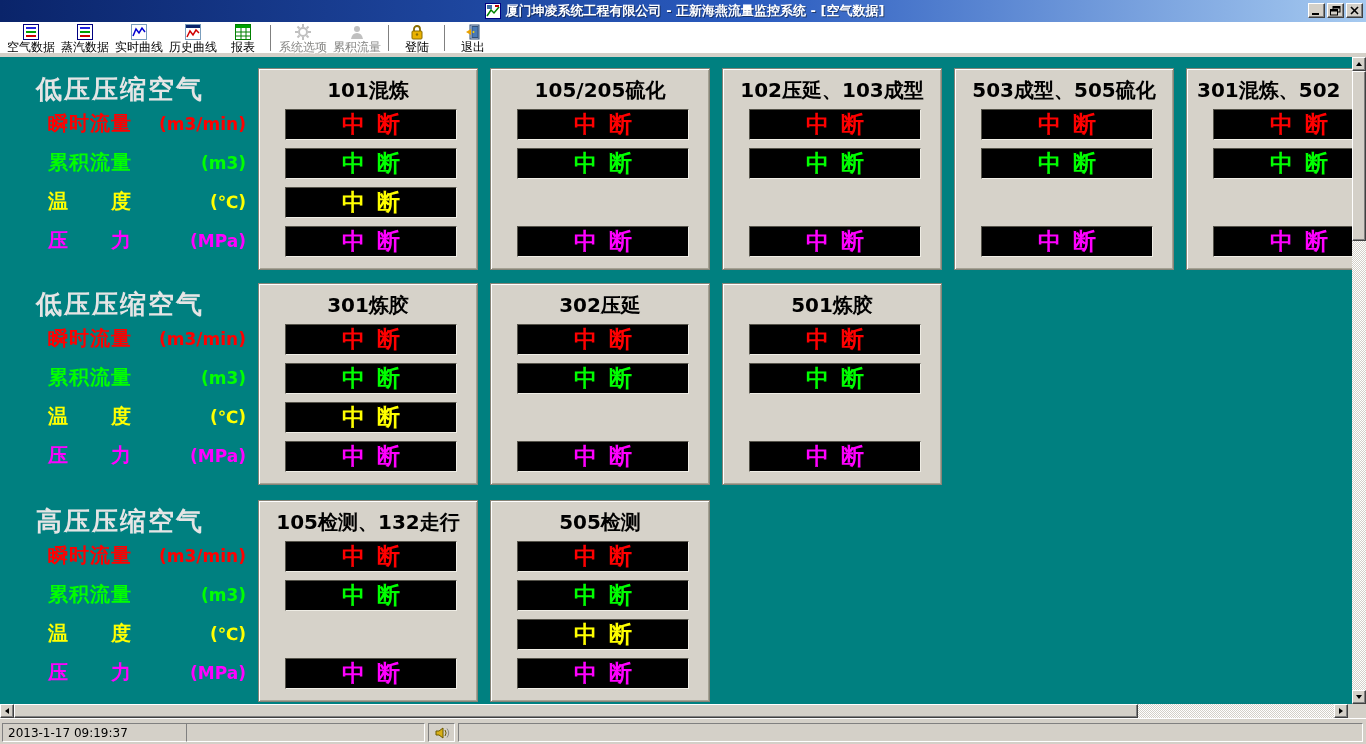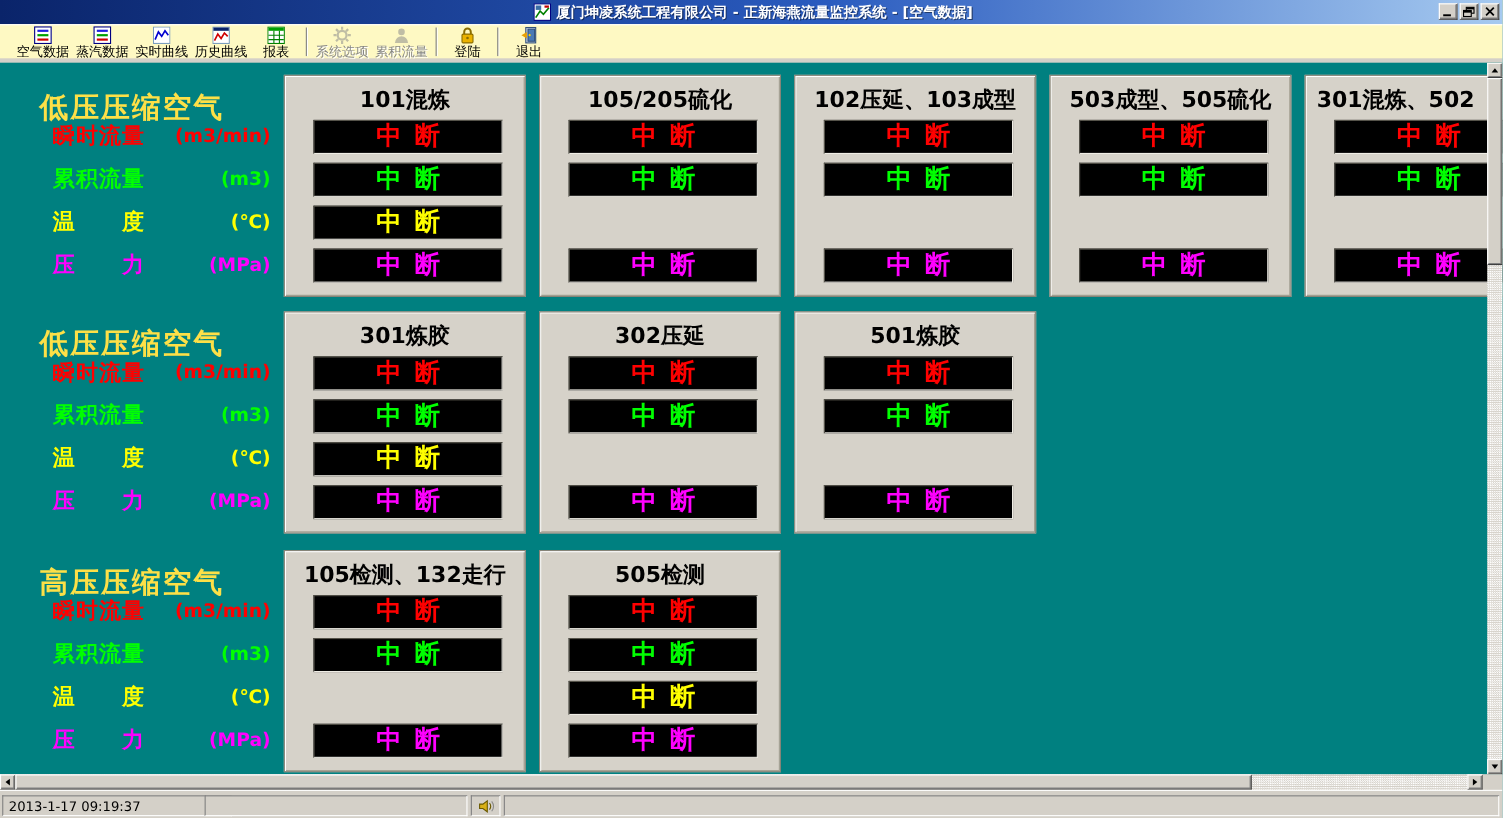--- a/index.html
+++ b/index.html
@@ -13,43 +13,43 @@
   .app-icon{width:16px;height:16px;flex:0 0 16px;}
   .title-text{color:#fff;font-weight:bold;font-size:13px;margin-left:5px;white-space:nowrap;
     text-shadow:1px 1px 0 rgba(0,0,0,.45);}
   .winbtns{position:absolute;right:3px;top:3px;display:flex;}
   .wbtn{width:17px;height:15px;background:#d4d0c8;border:1px solid;
     border-color:#ffffff #404040 #404040 #ffffff;box-shadow:inset -1px -1px 0 #808080;
     display:flex;align-items:center;justify-content:center;padding:0;margin-left:2px;}
   .wbtn svg{display:block;}
 
   
-  .toolbar{position:absolute;top:22px;left:0;right:0;height:31px;background:#fef9c3;
-    border-top:1px solid #fff;display:flex;align-items:center;padding-left:12px;box-sizing:border-box;}
+  .toolbar{position:absolute;top:22px;left:0;right:0;height:31px;background:#ffffff;
+    border-top:1px solid #fff;display:flex;align-items:center;padding-left:4px;box-sizing:border-box;}
   .tb{height:33px;min-width:54px;background:transparent;border:1px solid transparent;
     display:flex;flex-direction:column;align-items:center;justify-content:center;
     font-size:12px;color:#000;padding:1px 2px 0 2px;font-family:inherit;cursor:default;}
   .tb .tlabel{line-height:13px;white-space:nowrap;}
   .tb.disabled .tlabel{color:#868684;text-shadow:1px 1px 0 #ffffff;}
   .tb.disabled .ticon{filter:grayscale(1) opacity(.55);}
   .ticon{width:16px;height:16px;display:block;position:relative;margin-bottom:1px;}
   .ticon svg{display:block;}
   .tsep{width:0;height:26px;border-left:1px solid #808080;border-right:1px solid #fff;margin:0 4px;}
 
   .icon-sheet{background:#fff;border:1px solid #000080;box-sizing:border-box;}
   .icon-sheet i{position:absolute;left:2px;right:2px;height:2px;display:block;}
   .icon-sheet .row1{top:2px;background:#2020dd;}
   .icon-sheet .row2{top:6px;background:#00a000;}
   .icon-sheet .row3{top:10px;background:#d00000;}
 
   
   .content{position:absolute;top:57px;left:0;width:1366px;height:647px;background:#008080;overflow:hidden;}
   .group{position:absolute;left:0;width:100%;height:202px;}
   #g0{top:11px}#g1{top:226px}#g2{top:443px}
-  .group-label{position:absolute;left:36px;top:12px;color:#fde047;font-size:26px;font-weight:bold;
+  .group-label{position:absolute;left:36px;top:4px;color:#e5e5e5;font-size:26px;font-weight:bold;
     letter-spacing:2px;white-space:nowrap;}
   .lrow{position:absolute;left:48px;width:198px;display:flex;justify-content:space-between;
     align-items:center;font-weight:bold;height:31px;}
   .lrow .ltext{font-size:20px;letter-spacing:1px;white-space:pre;}
   .lrow .lunit{font-size:17px;}
   .r0{top:40px}.r1{top:79px}.r2{top:118px}.r3{top:157px}
 
   .panel{position:absolute;top:0;width:220px;height:202px;background:#d6d2c9;
     border:1px solid #868478;box-sizing:border-box;
     box-shadow:inset 1px 1px 0 #ffffff, inset -1px -1px 0 #a5a294;}

